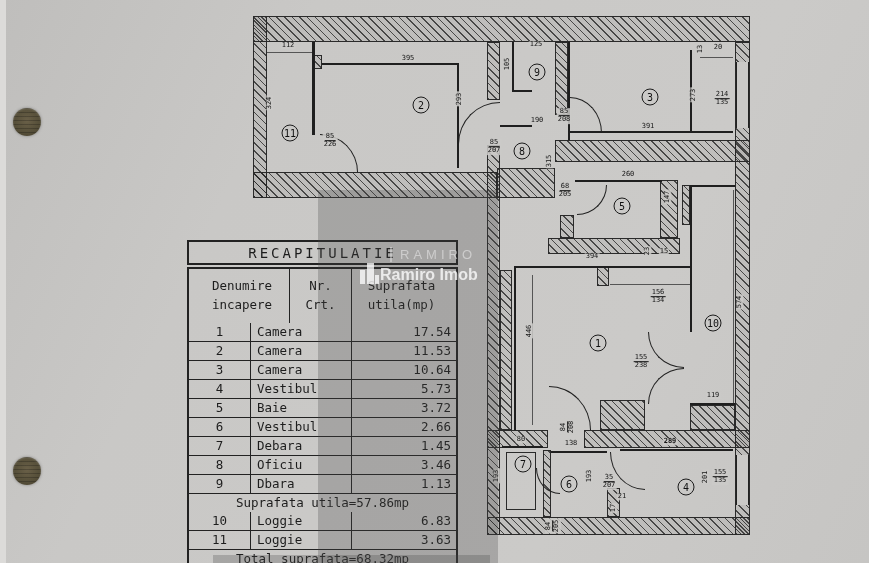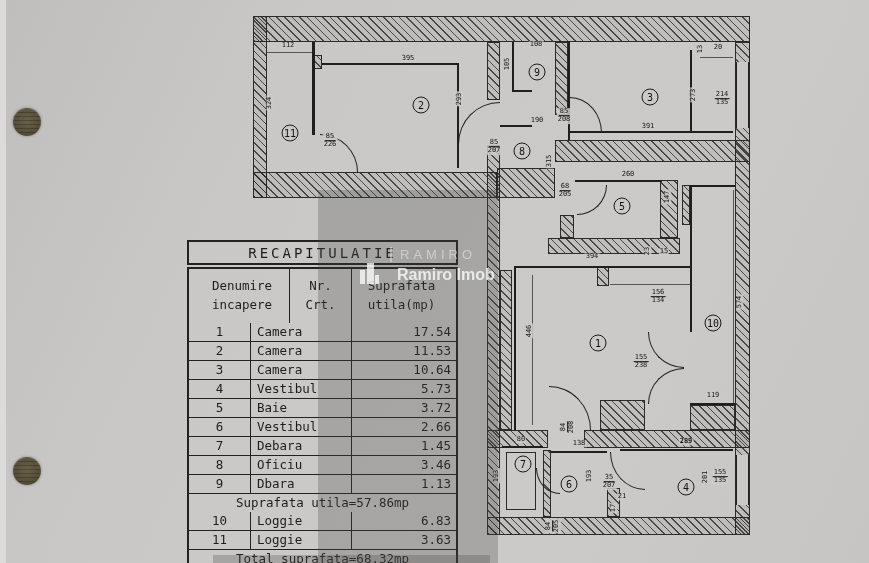--- a/index.html
+++ b/index.html
@@ -39,21 +39,21 @@
   .c{box-sizing:border-box;}
   .c1{width:62px;text-align:center;border-right:1.6px solid #222;}
   .c2{width:101px;padding-left:6px;border-right:1.6px solid #222;}
   .c3{flex:1;text-align:right;padding-right:5px;}
   .spanrow{display:block;text-align:center;}
   
   .ovl{position:absolute;background:rgba(72,72,72,.27);z-index:5;}
   .wm{position:absolute;left:360px;top:247px;z-index:6;}
   .wm-l1{font-family:Liberation Sans, sans-serif;font-size:13px;color:rgba(237,237,237,.55);letter-spacing:4px;
        border-left:2px solid rgba(237,237,237,.45);padding-left:8px;margin-left:30px;}
-  .wm-row{display:flex;align-items:flex-end;gap:18px;margin-top:1px;}
+  .wm-row{display:flex;align-items:flex-end;gap:1px;margin-top:1px;}
   .wm-icon{display:flex;align-items:flex-end;gap:1.5px;}
   .wm-icon i{display:block;background:rgba(250,250,250,.8);}
   .wm-icon .t1{width:5px;height:14px;}
   .wm-icon .t2{width:7px;height:21px;}
   .wm-icon .t3{width:4px;height:9px;}
   .wm-l2{font-family:"Liberation Sans",sans-serif;font-weight:bold;font-size:16px;color:rgba(249,249,249,.82);}
   .hole{position:absolute;width:28px;height:28px;border-radius:50%;z-index:7;
        background:repeating-linear-gradient(180deg,rgba(0,0,0,.22) 0 1px,transparent 1px 4px),
                   radial-gradient(circle at 50% 45%,#6a6048 0%,#57503a 55%,#463f2d 100%);
        box-shadow:0 0 3px rgba(0,0,0,.35), inset 0 1px 2px rgba(255,255,255,.18);}
@@ -145,21 +145,21 @@
         <span class="dim" style="left: 408px; top: 59px;">395</span>
         <span class="dim rot" style="left: 460px; top: 99px;">293</span>
         <span class="dim" style="left: 330px; top: 141px;"><span class="frac">
             <span class="ftop">85</span>
             <span>226</span>
           </span></span>
         <span class="dim" style="left: 494px; top: 147px;"><span class="frac">
             <span class="ftop">85</span>
             <span>207</span>
           </span></span>
-        <span class="dim" style="left: 536px; top: 45px;">108</span>
+        <span class="dim" style="left: 536px; top: 45px;">125</span>
         <span class="dim rot" style="left: 508px; top: 64px;">105</span>
         <span class="dim" style="left: 537px; top: 121px;">190</span>
         <span class="dim" style="left: 564px; top: 116px;"><span class="frac">
             <span class="ftop">85</span>
             <span>208</span>
           </span></span>
         <span class="dim rot" style="left: 550px; top: 161px;">315</span>
         <span class="dim rot" style="left: 701px; top: 49px;">13</span>
         <span class="dim" style="left: 718px; top: 48px;">20</span>
         <span class="dim" style="left: 648px; top: 127px;">391</span>
@@ -186,30 +186,30 @@
             <span class="ftop">155</span>
             <span>238</span>
           </span></span>
         <span class="dim rot" style="left: 740px; top: 302px;">574</span>
         <span class="dim" style="left: 713px; top: 396px;">119</span>
         <span class="dim rot" style="left: 568px; top: 427px;"><span class="frac">
             <span class="ftop">84</span>
             <span>208</span>
           </span></span>
         <span class="dim" style="left: 521px; top: 440px;">80</span>
-        <span class="dim" style="left: 571px; top: 444px; margin-left: 8px;">138</span>
+        <span class="dim" style="left: 571px; top: 444px;">138</span>
         <span class="dim rot" style="left: 497px; top: 476px;">193</span>
         <span class="dim rot" style="left: 590px; top: 476px;">193</span>
         <span class="dim" style="left: 609px; top: 482px;"><span class="frac">
             <span class="ftop">35</span>
             <span>207</span>
           </span></span>
         <span class="dim" style="left: 622px; top: 497px;">21</span>
         <span class="dim rot" style="left: 614px; top: 508px;">17</span>
-        <span class="dim" style="left: 686px; top: 442px; font-weight: bold;">289</span>
+        <span class="dim" style="left: 670px; top: 442px; font-weight: bold;">289</span>
         <span class="dim rot" style="left: 706px; top: 477px;">201</span>
         <span class="dim" style="left: 720px; top: 477px;"><span class="frac">
             <span class="ftop">155</span>
             <span>135</span>
           </span></span>
         <span class="dim rot" style="left: 553px; top: 526px;"><span class="frac">
             <span class="ftop">84</span>
             <span>205</span>
           </span></span>
       </div>

